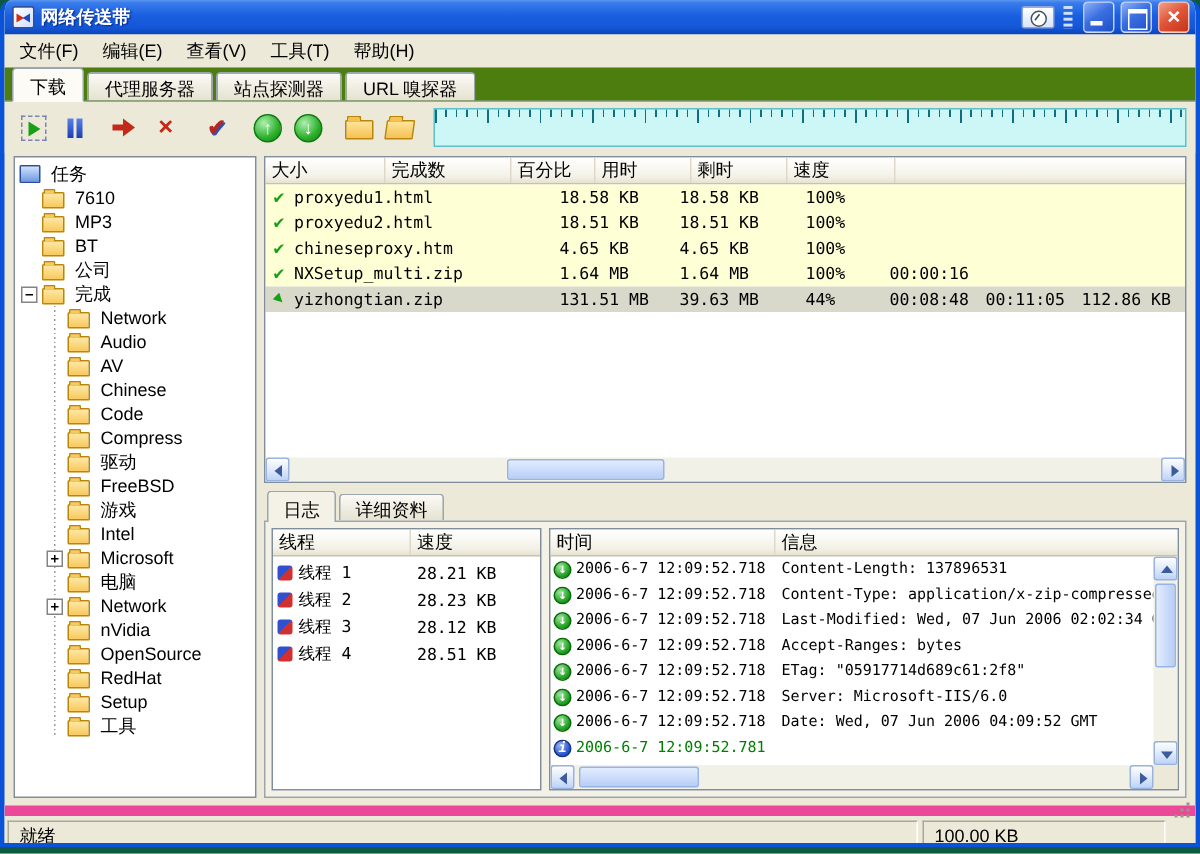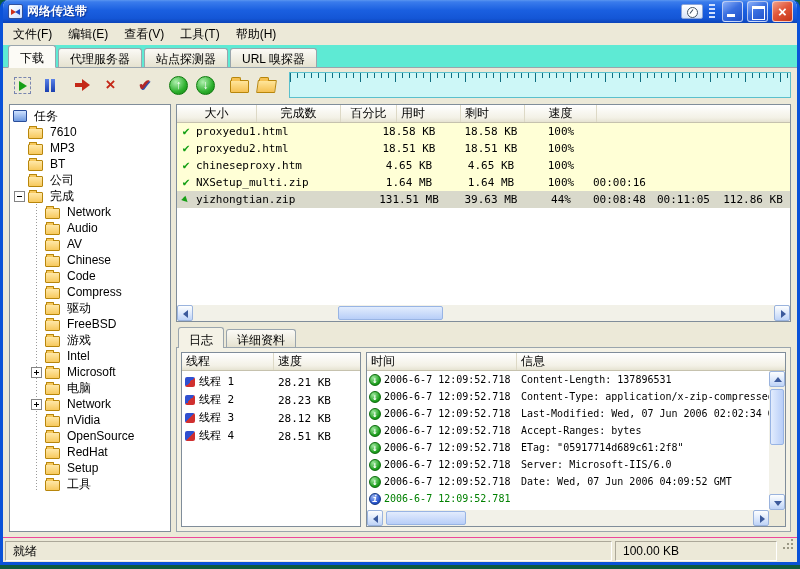--- a/index.html
+++ b/index.html
@@ -19,21 +19,21 @@
 .winbtn{width:21px;height:21px;border-radius:3px;border:1px solid rgba(255,255,255,.65);position:relative;flex:0 0 auto}
 .winbtn.blue{background:linear-gradient(145deg,#8cb0f8 0%,#3a6fe0 45%,#1d4fc8 100%)}
 .winbtn.red{background:linear-gradient(145deg,#f0a089 0%,#e2573a 45%,#c43418 100%)}
 .btn-min::before{content:"";position:absolute;left:4px;bottom:4px;width:8px;height:3px;background:#fff}
 .btn-max::before{content:"";position:absolute;left:4px;top:4px;width:11px;height:10px;border:1px solid #fff;border-top:3px solid #fff}
 .btn-close::before{content:"×";position:absolute;left:0;top:-1px;width:100%;text-align:center;color:#fff;font-weight:bold;font-size:15px;line-height:21px}
 
 .menubar{height:22px;flex:0 0 22px;display:flex;align-items:center;padding-left:2px;background:#ece9d8}
 .menu-item{padding:3px 8px;cursor:default}
 
-.tabstrip{height:23px;flex:0 0 23px;display:flex;align-items:flex-end;padding-left:5px;border-bottom:1px solid #9aa5ad;background:#5eead4;position:relative}
+.tabstrip{height:23px;flex:0 0 23px;display:flex;align-items:flex-end;padding-left:5px;border-bottom:1px solid #9aa5ad;background:#4d7c0f;position:relative}
 .mtab{height:19px;padding:2px 11px 0;margin-right:2px;background:linear-gradient(#fbfaf6,#e5e2d0);border:1px solid #9aa5ad;border-bottom:none;border-radius:3px 3px 0 0;white-space:nowrap}
 .mtab.active{height:23px;padding-top:4px;background:#fcfbf6;margin-bottom:-1px;border-bottom:1px solid #fcfbf6;position:relative;z-index:2}
 
 .toolbar{height:34px;flex:0 0 34px;display:flex;align-items:center;padding:0 6px;background:#ece9d8}
 .tbtn{width:27px;height:26px;border:1px solid transparent;background:none;display:flex;align-items:center;justify-content:center;border-radius:2px}
 .tbtn.gap{margin-left:7px}
 .ti{display:flex;align-items:center;justify-content:center}
 .ti-new{width:17px;height:17px;border:1px dashed #7a86b0;position:relative}
 .ti-new::before{content:"";position:absolute;left:4px;top:3px;border-top:5px solid transparent;border-bottom:5px solid transparent;border-left:8px solid #18a018}
 .ti-pause{width:14px;height:13px;position:relative}
@@ -64,21 +64,21 @@
 .folder-icon{width:15px;height:11px;flex:0 0 15px;background:linear-gradient(#ffe8a8,#f7c95e);border:1px solid #b8860b;border-radius:1px;position:relative;margin:3px 4px 0 0}
 .folder-icon::before{content:"";position:absolute;top:-3px;left:0;width:6px;height:2px;background:#f7c95e;border:1px solid #b8860b;border-bottom:none;border-radius:1px 1px 0 0}
 .tlabel{padding:0 3px;line-height:15px}
 .branch{background-image:repeating-linear-gradient(180deg,#9a9a9a 0 1px,transparent 1px 3px);background-size:1px 100%;background-position:26px 0;background-repeat:no-repeat}
 
 .right-col{flex:1;display:flex;flex-direction:column;min-width:0}
 
 .lheader{display:flex;height:18px;flex:0 0 18px;background:linear-gradient(#ffffff,#f3f1e6 75%,#e6e3d2);border-bottom:1px solid #c6c2ae;font-size:12px;overflow:hidden}
 .hcell{padding:1px 4px;border-right:1px solid #ddd9c6;white-space:nowrap;overflow:hidden;line-height:15px}
 .hfill{flex:1;border-right:none}
-.ra{text-align:center}
+.ra{text-align:left}
 
 .dl-box{height:218px;flex:0 0 218px;display:flex;flex-direction:column}
 .w-name{width:192px;flex:0 0 192px}.w-size{width:80px;flex:0 0 80px}.w-done{width:84px;flex:0 0 84px}.w-pct{width:56px;flex:0 0 56px}.w-ela{width:64px;flex:0 0 64px}.w-rem{width:64px;flex:0 0 64px}.w-spd{width:72px;flex:0 0 72px}
 .hcell.w-name{padding-left:14px}
 .drow{display:flex;height:17px;flex:0 0 17px;align-items:center;font-family:"DejaVu Sans Mono","Liberation Mono",monospace;font-size:11px;white-space:nowrap;cursor:default}
 .drow .cell{padding:0 4px;overflow:hidden;line-height:17px}
 .cfill{flex:1}
 .drow.complete{background:#ffffd6}
 .drow.active-row{background:#d9d9cb}
 .c-name{display:flex;align-items:center;gap:3px;padding-left:2px !important}
@@ -118,21 +118,21 @@
 .log-body{flex:1;display:flex;min-height:0}
 .log-rows{flex:1;display:flex;flex-direction:column;overflow:hidden;min-width:0}
 .lrow{display:flex;height:17px;flex:0 0 17px;align-items:center;font-family:"DejaVu Sans Mono","Liberation Mono",monospace;font-size:10px;white-space:nowrap}
 .lrow .cell{padding:0 4px;overflow:hidden}
 .ltime{display:flex;align-items:center;gap:3px;padding-left:2px !important}
 .circ{width:12px;height:12px;flex:0 0 12px;border-radius:50%;color:#fff;font-size:9px;font-weight:bold;display:flex;align-items:center;justify-content:center;line-height:12px}
 .circ.green{background:radial-gradient(circle at 35% 30%,#9fe89f,#1fa01f 65%,#0c7a0c);border:1px solid #0a6a0a}
 .circ.blue{background:radial-gradient(circle at 35% 30%,#9fb8f0,#2a55d0 65%,#163f9e);border:1px solid #12367f;font-style:italic}
 .lrow.ok{color:#008000}
 
-.statusbar{height:25px;flex:0 0 25px;display:flex;align-items:center;gap:3px;padding:3px 2px 2px;background:#ece9d8;border-top:1px solid #ec4899}
+.statusbar{height:25px;flex:0 0 25px;display:flex;align-items:flex-start;gap:3px;padding:3px 2px 2px;background:#ece9d8;border-top:7px solid #ec4899}
 .sbar-cell{border:1px solid;border-color:#aca899 #ffffff #ffffff #aca899;padding:2px 7px;line-height:14px;white-space:nowrap;overflow:hidden}
 .sbar-left{flex:1}
 .sbar-right{width:162px;flex:0 0 162px}
 .grip{width:15px;flex:0 0 15px;position:relative}
 .grip::before{content:"";position:absolute;right:2px;bottom:2px;width:2px;height:2px;background:#9a9784;box-shadow:-4px 0 #9a9784,-8px 0 #9a9784,0 -4px #9a9784,-4px -4px #9a9784,0 -8px #9a9784}
 </style>
 </head>
 <body>
 
 <div class="window">

